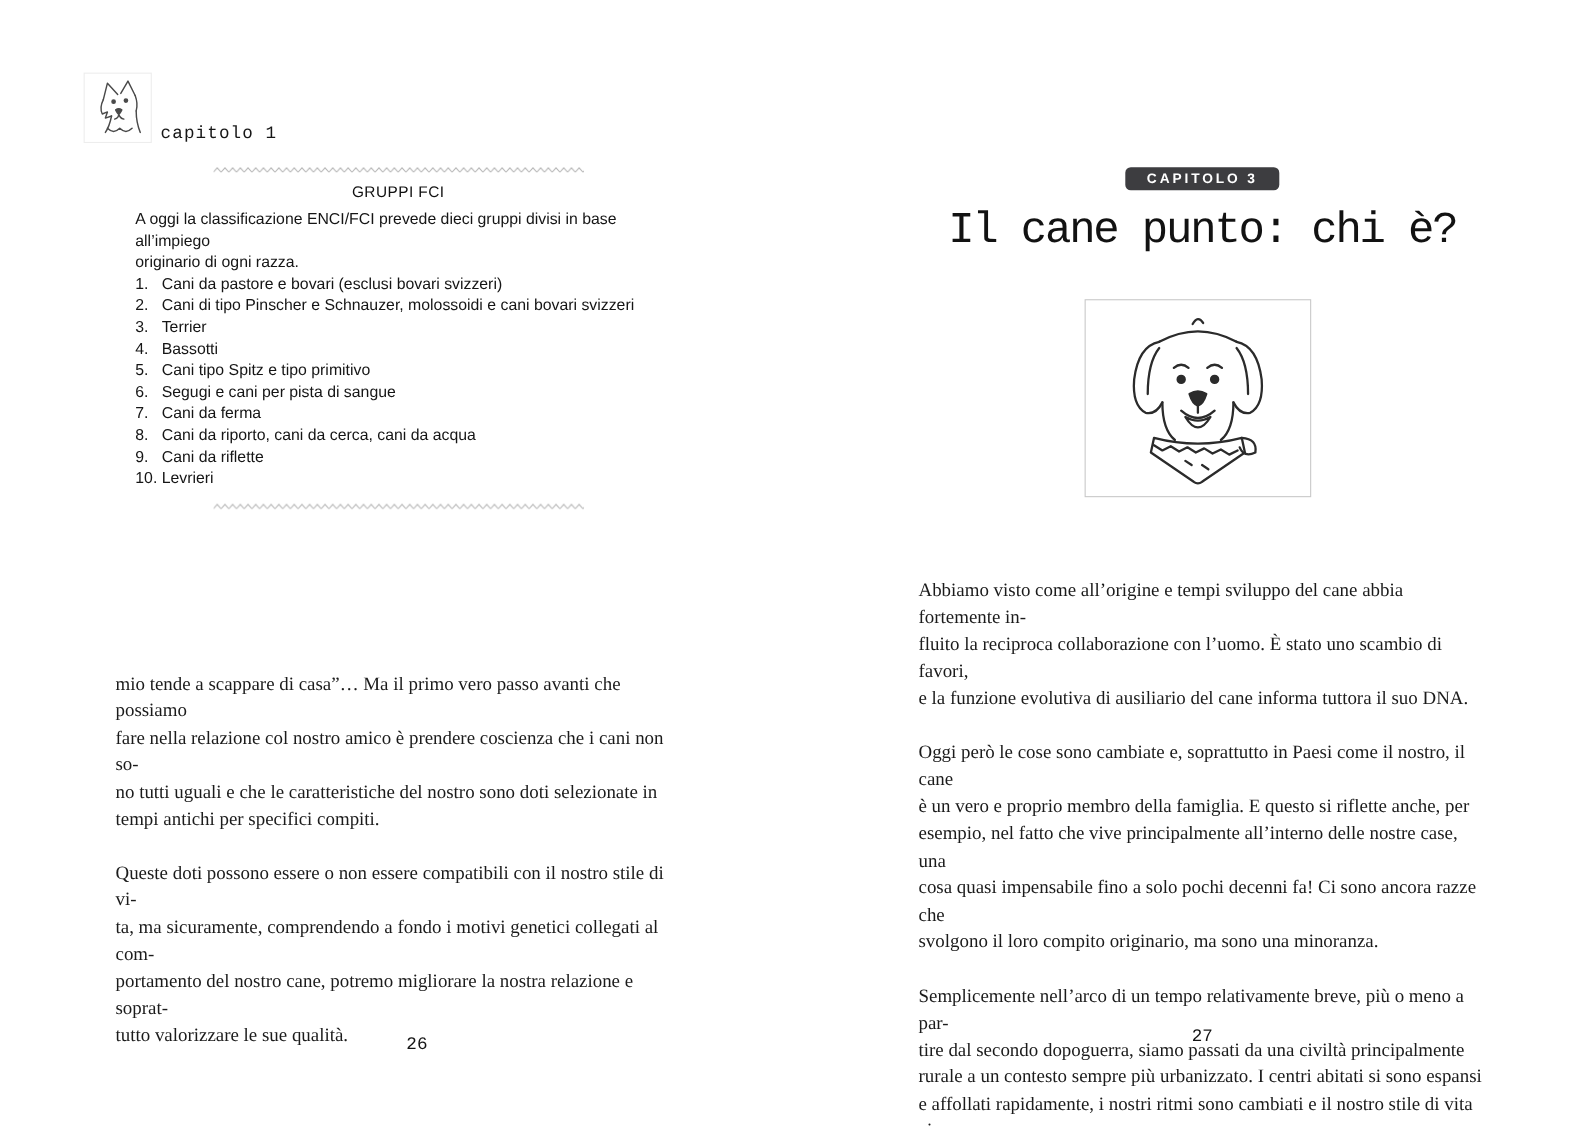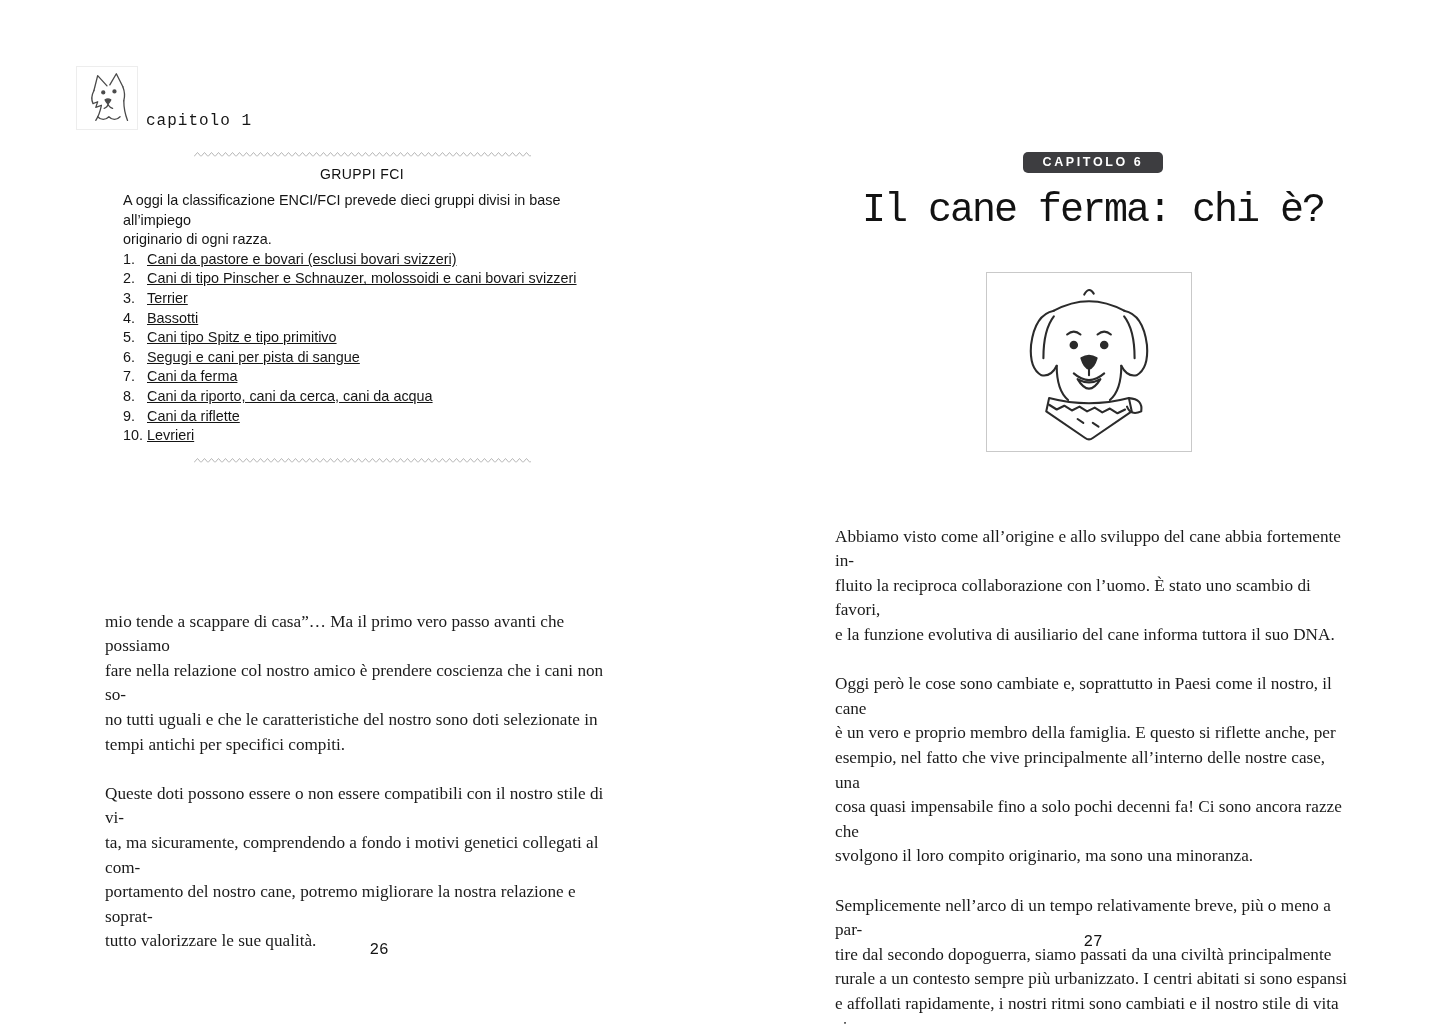--- a/index.html
+++ b/index.html
@@ -15,21 +15,21 @@
 
   .fci-box{position:absolute;left:123px;top:150px;width:478px;
            font-family:"Liberation Sans",sans-serif;color:#151515;}
   .wavy{display:flex;justify-content:center;line-height:0;}
   .fci-title{margin:7px 0 9px;text-align:center;font-size:14px;font-weight:normal;
              letter-spacing:.4px;color:#101010;font-family:"Liberation Sans",sans-serif;}
   .boxtext{margin:0;font-size:14.4px;line-height:19.6px;white-space:pre-line;}
   .fci-list{margin:0;}
   .fci-row{display:flex;font-size:14.4px;line-height:19.6px;}
   .fci-row .num{flex:0 0 24px;}
-  .fci-row .txt{flex:1;text-decoration:underline;}
+  .fci-row .txt{flex:1;}
   .wavy.bottom{margin-top:10px;}
 
   .body-text{white-space:pre-line;font-size:17.2px;line-height:24.6px;color:#1b1b1b;}
   .body-text p{margin:0;}
   .left-body{position:absolute;left:105px;top:585px;width:517px;}
 
   .pagenum{position:absolute;text-align:center;font-family:"Liberation Mono",monospace;
            font-size:16px;color:#141414;}
   .pagenum.left{left:140px;width:478px;top:941px;font-family:Liberation Mono, monospace;}
   .pagenum.right{left:835px;width:516px;top:933px;}
@@ -152,24 +152,24 @@
 portamento del nostro cane, potremo migliorare la nostra relazione e soprat-
 tutto valorizzare le sue qualità.</p>
     </div>
 
     <div class="pagenum left">26</div>
   </section>
 
   <section>
 
     <div class="badge-wrap">
-      <span class="badge">CAPITOLO 6</span>
-    </div>
-
-    <h1 class="chap-title">Il cane ferma: chi è?</h1>
+      <span class="badge">CAPITOLO 3</span>
+    </div>
+
+    <h1 class="chap-title">Il cane punto: chi è?</h1>
 
     <div class="illus-frame">
       <svg viewBox="0 0 200 176" width="190" height="168">
         <g fill="none" stroke="#2b2b2b" stroke-width="2.2" stroke-linecap="round" stroke-linejoin="round">
 
           <path d="M63 34 Q 100 14 137 34"></path>
           <path d="M95 17 q 5 -9 10 -1"></path>
 
           <path d="M63 34 Q 43 38 39 70 Q 37 95 50 102 Q 60 104 66 92"></path>
           <path d="M63 40 Q 52 54 52 84"></path>
@@ -191,21 +191,21 @@
 
           <path d="M58 126 Q 100 137 142 126 L 145 140 L 104 168 Q 100 171 96 168 L 55 140 Z"></path>
           <path d="M58 133 l8 5 l8 -4 l8 5 l8 -4 l8 5 l8 -4 l8 5 l8 -4 l8 5 l8 -4"></path>
           <path d="M142 126 q 15 1 13 14 q -11 5 -15 -5"></path>
           <path d="M88 148 l6 4 M104 152 l6 4"></path>
         </g>
       </svg>
     </div>
 
     <div class="body-text right-body">
-      <p>Abbiamo visto come all’origine e allo sviluppo del cane abbia fortemente in-
+      <p>Abbiamo visto come all’origine e tempi sviluppo del cane abbia fortemente in-
 fluito la reciproca collaborazione con l’uomo. È stato uno scambio di favori,
 e la funzione evolutiva di ausiliario del cane informa tuttora il suo DNA.</p>
       <p>Oggi però le cose sono cambiate e, soprattutto in Paesi come il nostro, il cane
 è un vero e proprio membro della famiglia. E questo si riflette anche, per
 esempio, nel fatto che vive principalmente all’interno delle nostre case, una
 cosa quasi impensabile fino a solo pochi decenni fa! Ci sono ancora razze che
 svolgono il loro compito originario, ma sono una minoranza.</p>
       <p> Semplicemente nell’arco di un tempo relativamente breve, più o meno a par-
 tire dal secondo dopoguerra, siamo passati da una civiltà principalmente
 rurale a un contesto sempre più urbanizzato. I centri abitati si sono espansi

